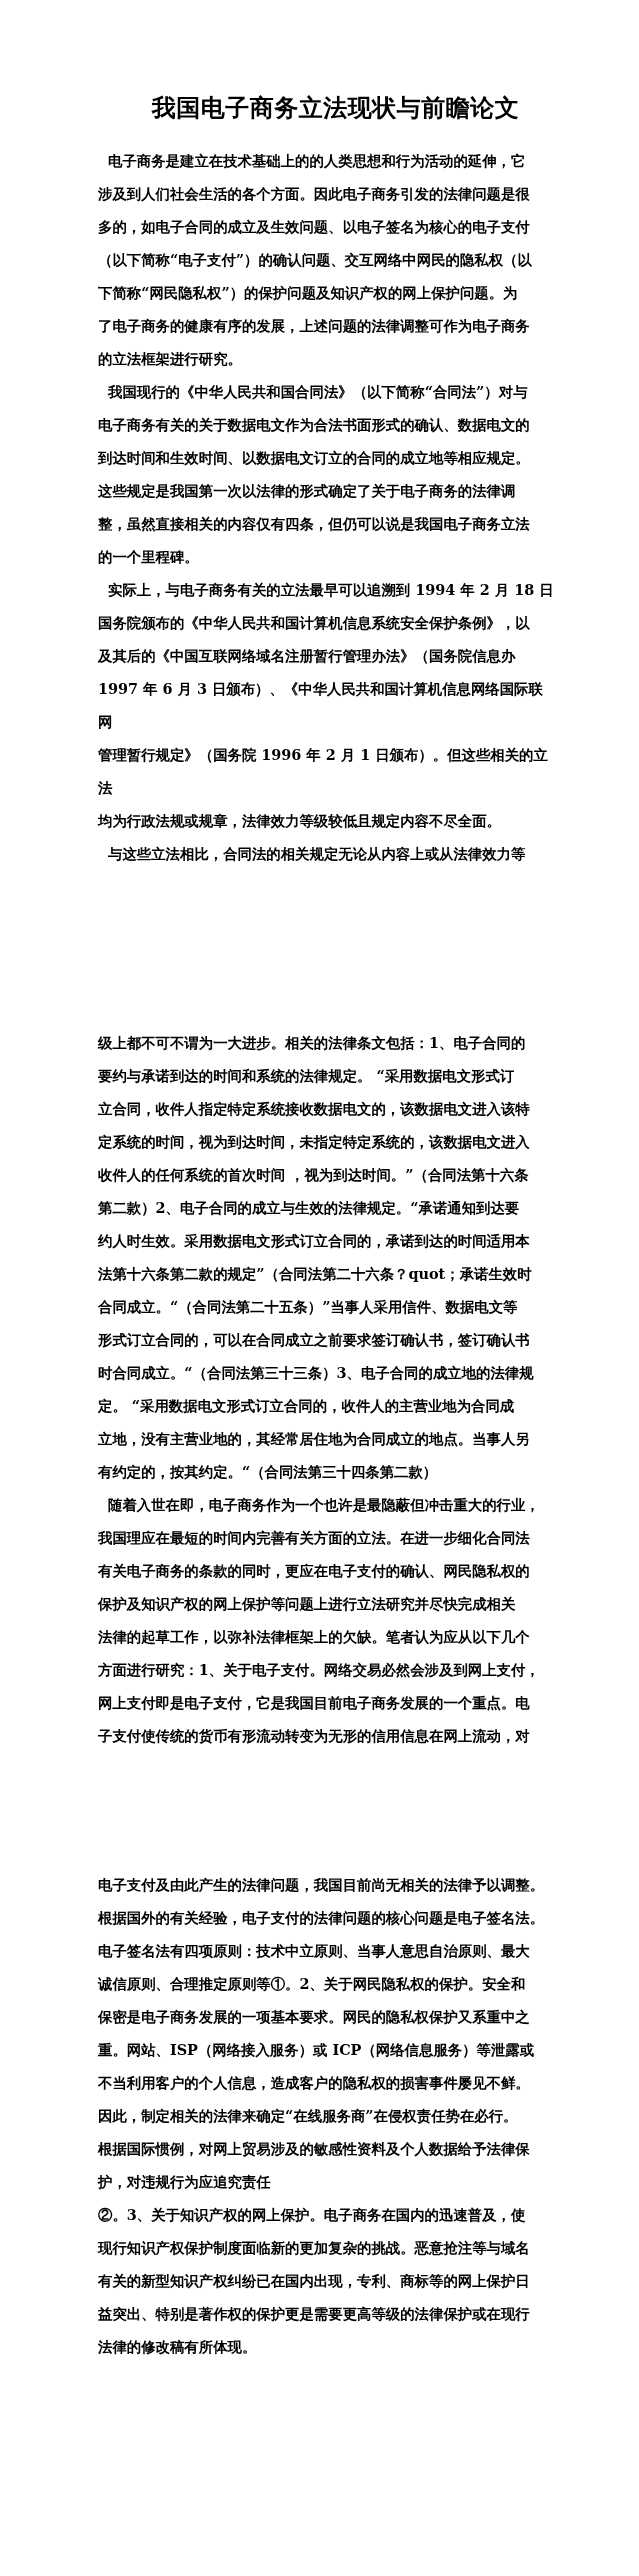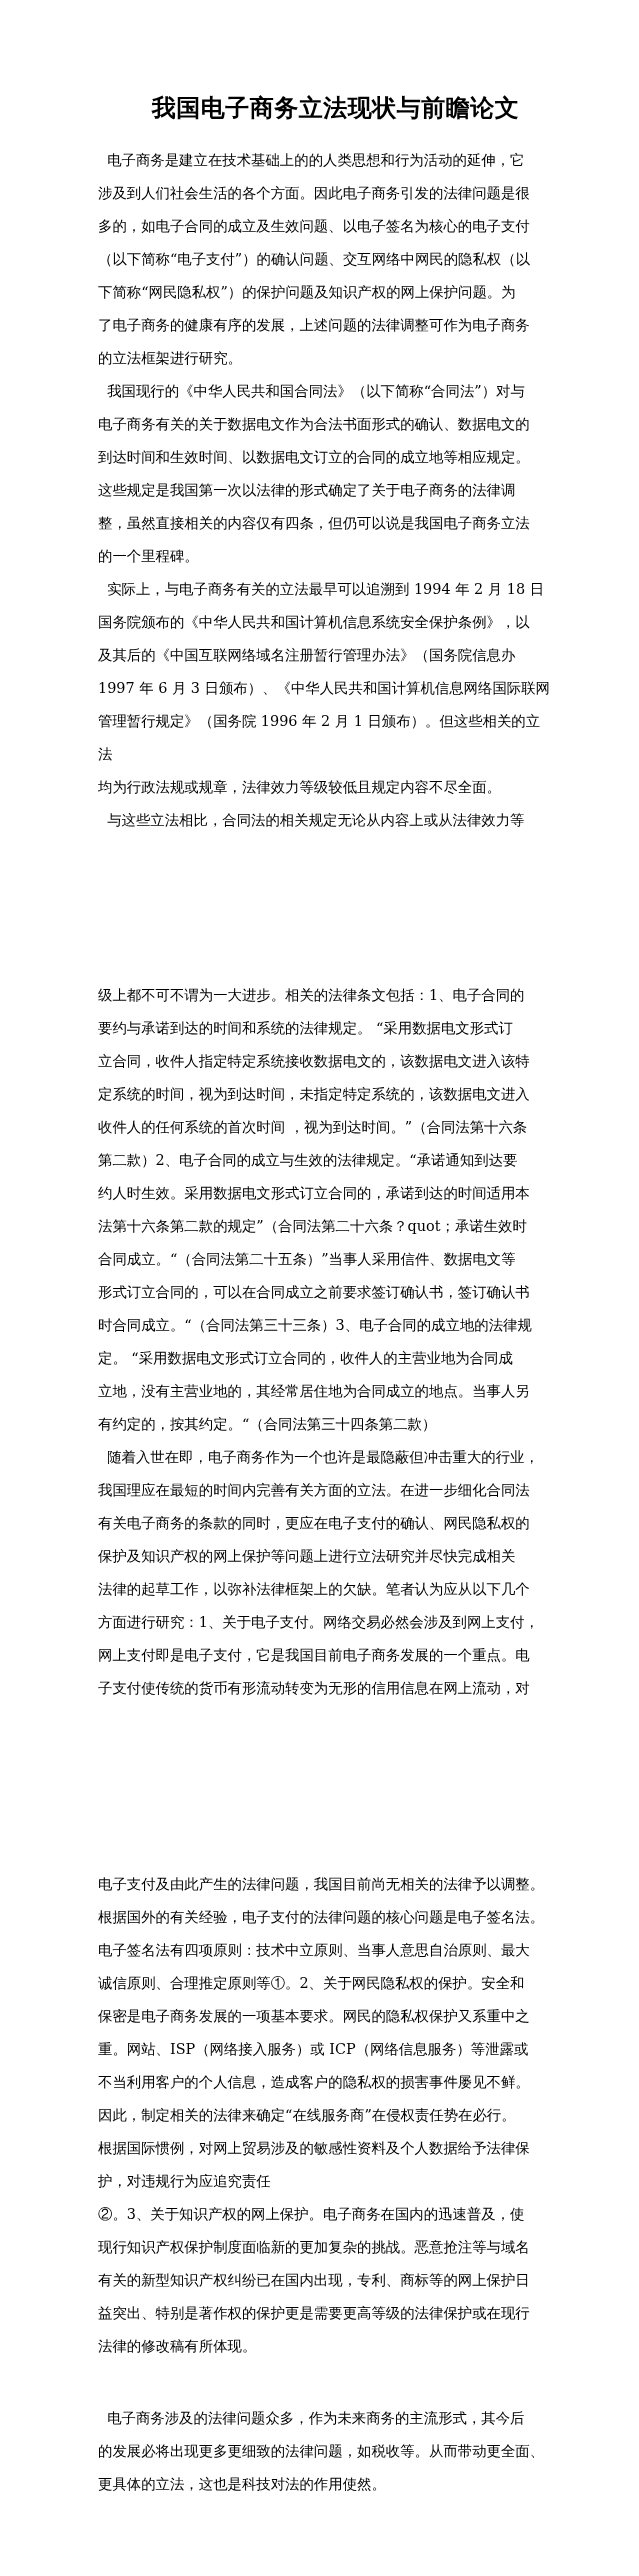--- a/index.html
+++ b/index.html
@@ -30,23 +30,24 @@
   }
   .text-block {
     position: absolute;
     left: 98px;
     width: 456px;
     font-size: 14.4px;
     line-height: 33px;
     text-align: left;
     white-space: pre-wrap;
     word-break: break-all;
+    font-weight: bold;
   }
   #block1 { top: 144px; }
-  #block2 { top: 979px; }
+  #block2 { top: 1026px; }
   #block3 { top: 1868px; }
   #block4 { top: 2402px; }
 </style>
 </head>
 <body>
 
 <div class="page">
   <h1 class="doc-title">我国电子商务立法现状与前瞻论文</h1>
 
   <div class="text-block" id="block1">  电子商务是建立在技术基础上的的人类思想和行为活动的延伸，它
@@ -102,17 +103,14 @@
 不当利用客户的个人信息，造成客户的隐私权的损害事件屡见不鲜。
 因此，制定相关的法律来确定“在线服务商”在侵权责任势在必行。
 根据国际惯例，对网上贸易涉及的敏感性资料及个人数据给予法律保
 护，对违规行为应追究责任
 ②。3、关于知识产权的网上保护。电子商务在国内的迅速普及，使
 现行知识产权保护制度面临新的更加复杂的挑战。恶意抢注等与域名
 有关的新型知识产权纠纷已在国内出现，专利、商标等的网上保护日
 益突出、特别是著作权的保护更是需要更高等级的法律保护或在现行
 法律的修改稿有所体现。</div>
 
-  <div class="text-block" id="block4">  电子商务涉及的法律问题众多，作为未来商务的主流形式，其今后
-的发展必将出现更多更细致的法律问题，如税收等。从而带动更全面、
-更具体的立法，这也是科技对法的作用使然。</div>
 </div>
 
 
 </body></html>

